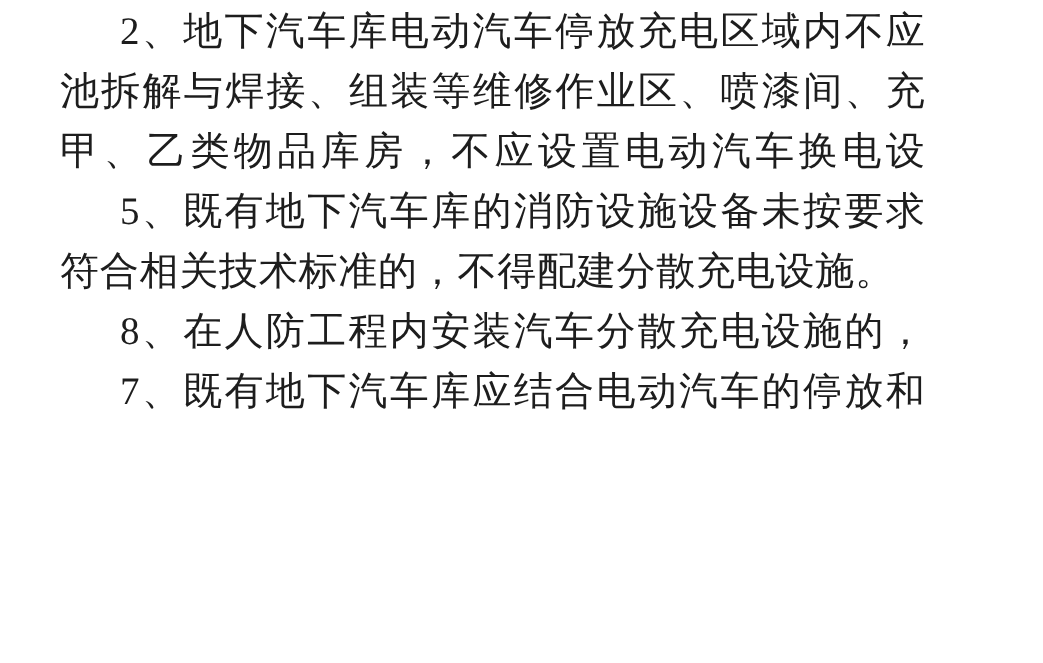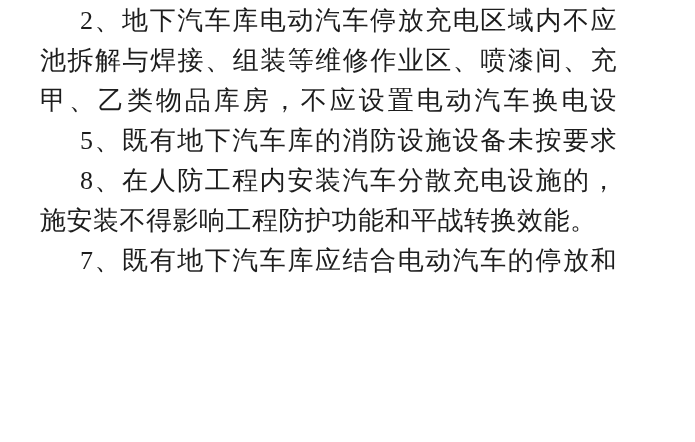--- a/index.html
+++ b/index.html
@@ -48,25 +48,25 @@
 <div class="page">
 
   <div class="para">
     <div class="line indent fill">2、地下汽车库电动汽车停放充电区域内不应设置车辆或电</div>
     <div class="line fill">池拆解与焊接、组装等维修作业区、喷漆间、充电间、乙炔间和</div>
     <div class="line">甲、乙类物品库房，不应设置电动汽车换电设施。</div>
   </div>
 
   <div class="para">
     <div class="line indent fill">5、既有地下汽车库的消防设施设备未按要求设置或设置不</div>
+    <div class="line">符合相关技术标准的，不得配建分散充电设施。</div>
   </div>
 
   <div class="para">
     <div class="line indent fill">8、在人防工程内安装汽车分散充电设施的，线路敷设、设</div>
-    <div class="line">施安装不得影响工程防护功能和平战转换效能。</div>
   </div>
 
 
   <div class="para">
     <div class="line indent fill">7、既有地下汽车库应结合电动汽车的停放和充电需求合理</div>
   </div>
 
 
 </div>
 

